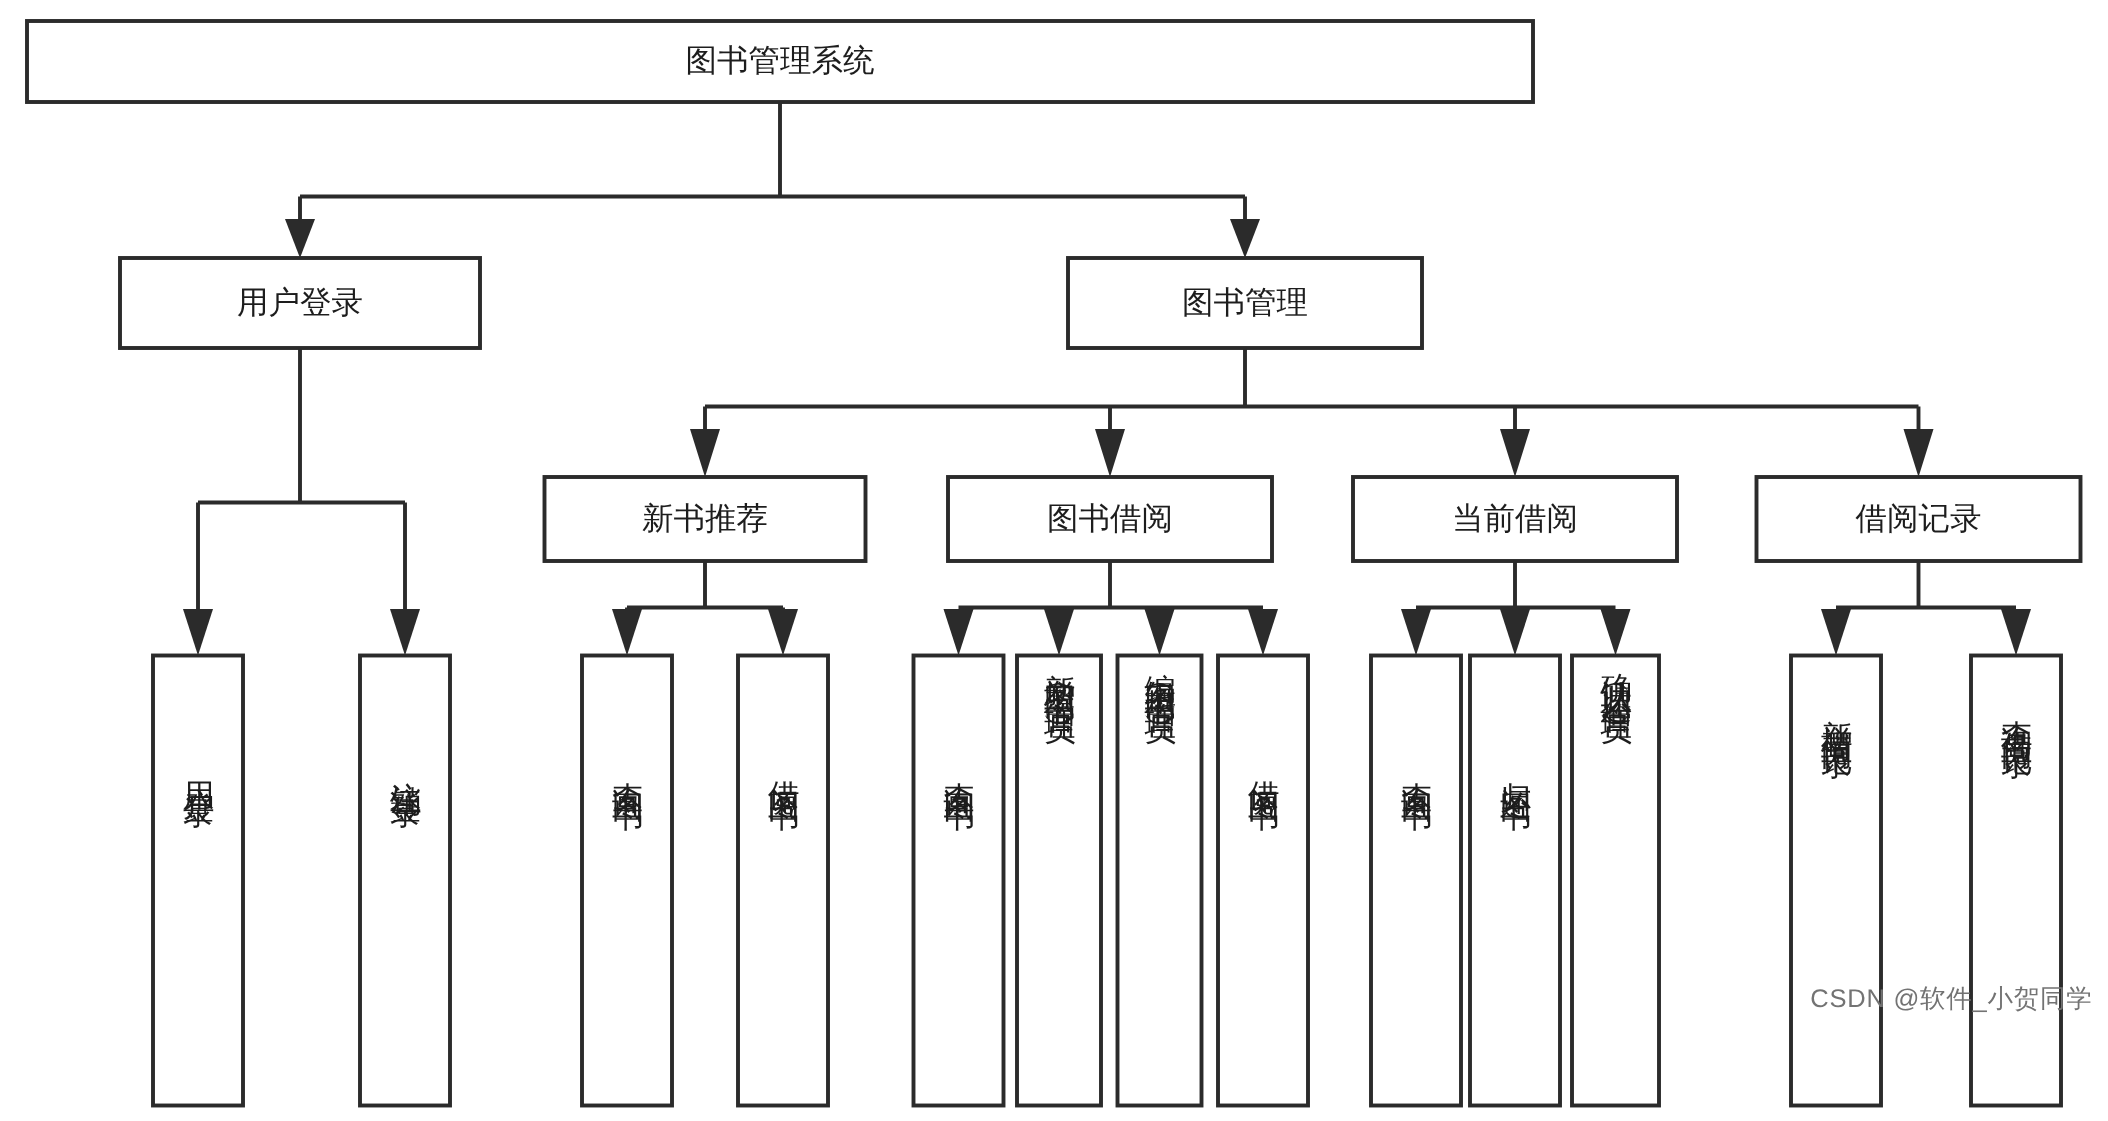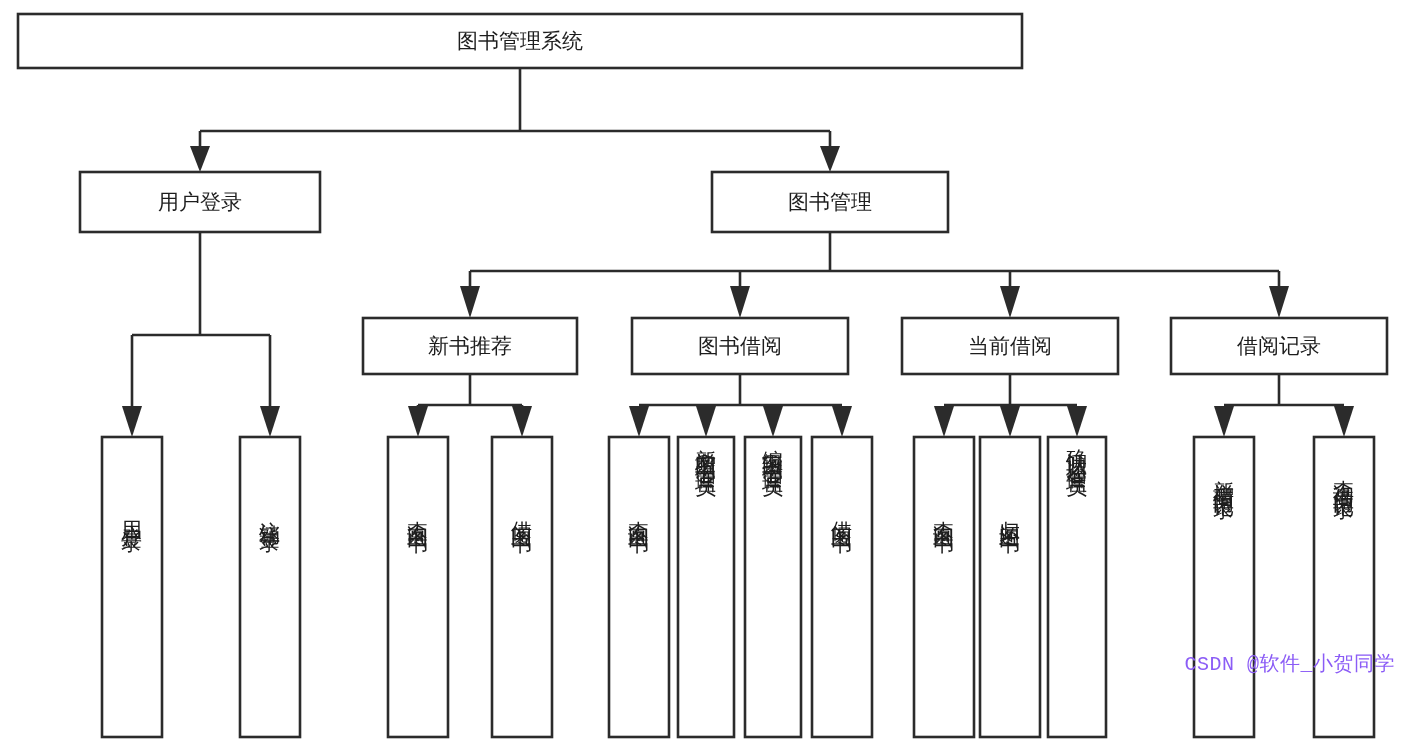--- a/index.html
+++ b/index.html
@@ -55,23 +55,23 @@
     writing-mode: vertical-rl;
     text-orientation: upright;
     letter-spacing: 4px;
     text-anchor: middle;
     white-space: pre;
   }
   .watermark {
     position: absolute;
     right: 10px;
     bottom: 6px;
-    font-family: Liberation Mono, monospace;
-    font-size: 20px;
-    color: #8b5cf6;
+    font-family: Liberation Sans, sans-serif;
+    font-size: 17px;
+    color: #737373;
     letter-spacing: 0.5px;
     user-select: none;
     pointer-events: none;
   }
 </style>
 </head>
 <body>
 
 <div id="diagram-root">
 

